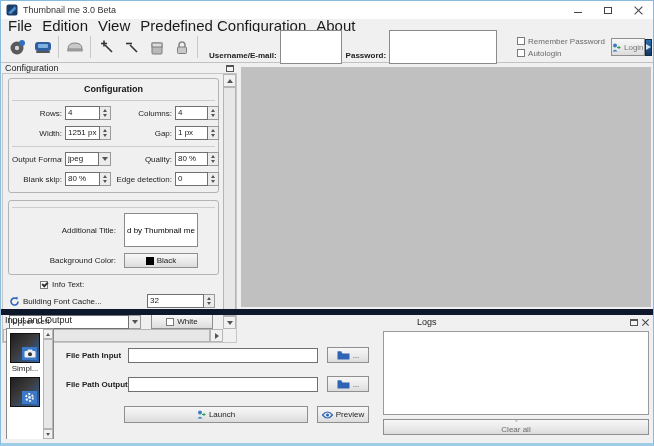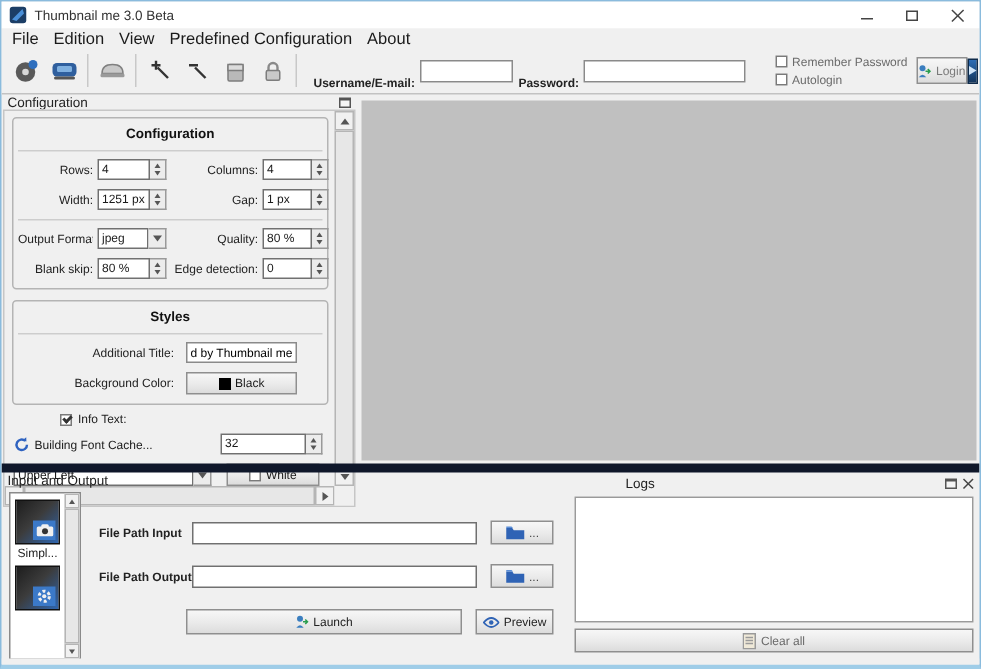--- a/index.html
+++ b/index.html
@@ -20,29 +20,29 @@
   .title-text{ margin-left:5px; font-size:9px; color:#333; flex:1; white-space:nowrap; }
   .win-btn{ width:30px; height:18px; display:flex; align-items:center; justify-content:center; }
   .glyph-min{ width:8px; height:1px; background:#444; margin-top:4px; }
   .glyph-max{ width:8px; height:7px; border:1px solid #444; }
   .glyph-close{ position:relative; width:9px; height:9px; }
   .glyph-close::before,.glyph-close::after{ content:""; position:absolute; left:-1px; top:4px; width:11px; height:1px; background:#444; }
   .glyph-close::before{ transform:rotate(45deg);} .glyph-close::after{ transform:rotate(-45deg);}
 
   
   .menubar{ position:absolute; top:18px; left:0; right:0; height:13px; display:flex; align-items:center; padding-left:2px; background:#f0f0f0; }
-  .menu-item{ padding:0 5px; font-size:11px; white-space:nowrap; }
+  .menu-item{ padding:0 5px; font-size:15px; white-space:nowrap; }
 
   
   .toolbar{ position:absolute; top:31px; left:0; right:0; height:31px; display:flex; align-items:center;
     padding:0 4px; background:#f0f0f0; border-bottom:1px solid #c2c2c2; }
   .tb-btn{ width:25px; height:24px; display:flex; align-items:center; justify-content:center; flex:0 0 auto; }
   .tb-sep{ width:1px; height:22px; background:#c8c8c8; margin:0 3px; flex:0 0 auto; }
   .tb-label{ font-size:8px; white-space:nowrap; margin:16px 3px 0 4px; font-weight:bold; color:#222; }
-  .tb-input{ height:15px; border:1px solid #8a8a8a; background:#fff; font-size:9px; padding:6px 2px;
+  .tb-input{ height:15px; border:1px solid #8a8a8a; background:#fff; font-size:9px; padding:16px 2px;
     font-family:"Liberation Sans",sans-serif; }
   .chk-stack{ display:flex; flex-direction:column; gap:3px; margin:0 6px 0 8px; }
   .chk-row{ display:flex; align-items:center; gap:3px; color:#6a6a6a; font-size:8px; white-space:nowrap;padding-left:12px; }
   .chk-box{ width:8px; height:8px; border:1px solid #7a7a7a; background:#fff; flex:0 0 auto; position:relative; }
   .chk-box.checked::after{ content:""; position:absolute; left:1px; top:0px; width:4px; height:2px;
     border-left:2px solid #333; border-bottom:2px solid #333; transform:rotate(-45deg); }
   .btn{ border:1px solid #8f8f8f; background:linear-gradient(#f7f7f7,#eaeaea 55%,#dcdcdc);
     display:flex; align-items:center; justify-content:center; gap:3px; font-size:8px; font-family:"Liberation Sans",sans-serif; }
   .login-btn{ width:48px; height:18px; color:#7a7a7a; }
   .ext-btn{ width:17px; height:17px; margin-left:auto; border:1px solid #0f2b4a;
@@ -123,21 +123,21 @@
     font-family:"Liberation Sans",sans-serif; }
   .browse-btn{ width:42px; height:16px; margin-left:9px; flex:0 0 auto; color:#444; }
   .btn-row{ display:flex; margin-left:58px; }
   .launch-btn{ flex:1; height:17px; color:#222; }
   .preview-btn{ width:52px; height:17px; margin-left:9px; flex:0 0 auto; color:#222; }
 
   .logs-panel{ flex:1; display:flex; flex-direction:column; }
   .logs-header-title{ margin-left:36px; }
   .logs-body{ flex:1; display:flex; flex-direction:column; padding:2px 4px 4px 6px; }
   .log-box{ flex:1; border:1px solid #9a9a9a; background:#fff; font-size:9px; padding:1px 2px; overflow:hidden; }
-  .clear-btn{ height:16px; margin-top:4px; color:#6a6a6a; }
+  .clear-btn{ height:16px; margin-top:4px; color:#6a6a6a;flex-direction:column; }
   .hdr-icons{ display:flex; align-items:center; gap:4px; }
   .close-glyph{ position:relative; width:7px; height:7px; }
   .close-glyph::before,.close-glyph::after{ content:""; position:absolute; left:-1px; top:3px; width:9px; height:1px; background:#444; }
   .close-glyph::before{ transform:rotate(45deg);} .close-glyph::after{ transform:rotate(-45deg);}
 
   .status-strip{ position:absolute; top:438px; left:0; right:0; height:5px; background:#f0f0f0; }
 </style>
 </head>
 <body>
 
@@ -331,21 +331,20 @@
                   <div class="spin-val">0</div>
                   <div class="spin-btn">
                       <div class="arr-up"></div>
                       <div class="arr-down"></div>
                     </div>
                 </div>
               </div>
             </div>
 
             <div class="groupbox" style="margin-bottom:5px;">
-              <div class="group-title">Styles</div>
               <hr class="group-sep">
               <div class="styles-grid">
                 <span class="flbl">Additional Title:</span>
                 <input class="tb-input" style="width: 74px; height: 14px; font-size: 8px;" value="d by Thumbnail me">
                 <span class="flbl">Background Color:</span>
                 <div class="btn mini-btn">
                   <span class="black-sq"></span>
                   <span>Black</span>
                 </div>
               </div>

